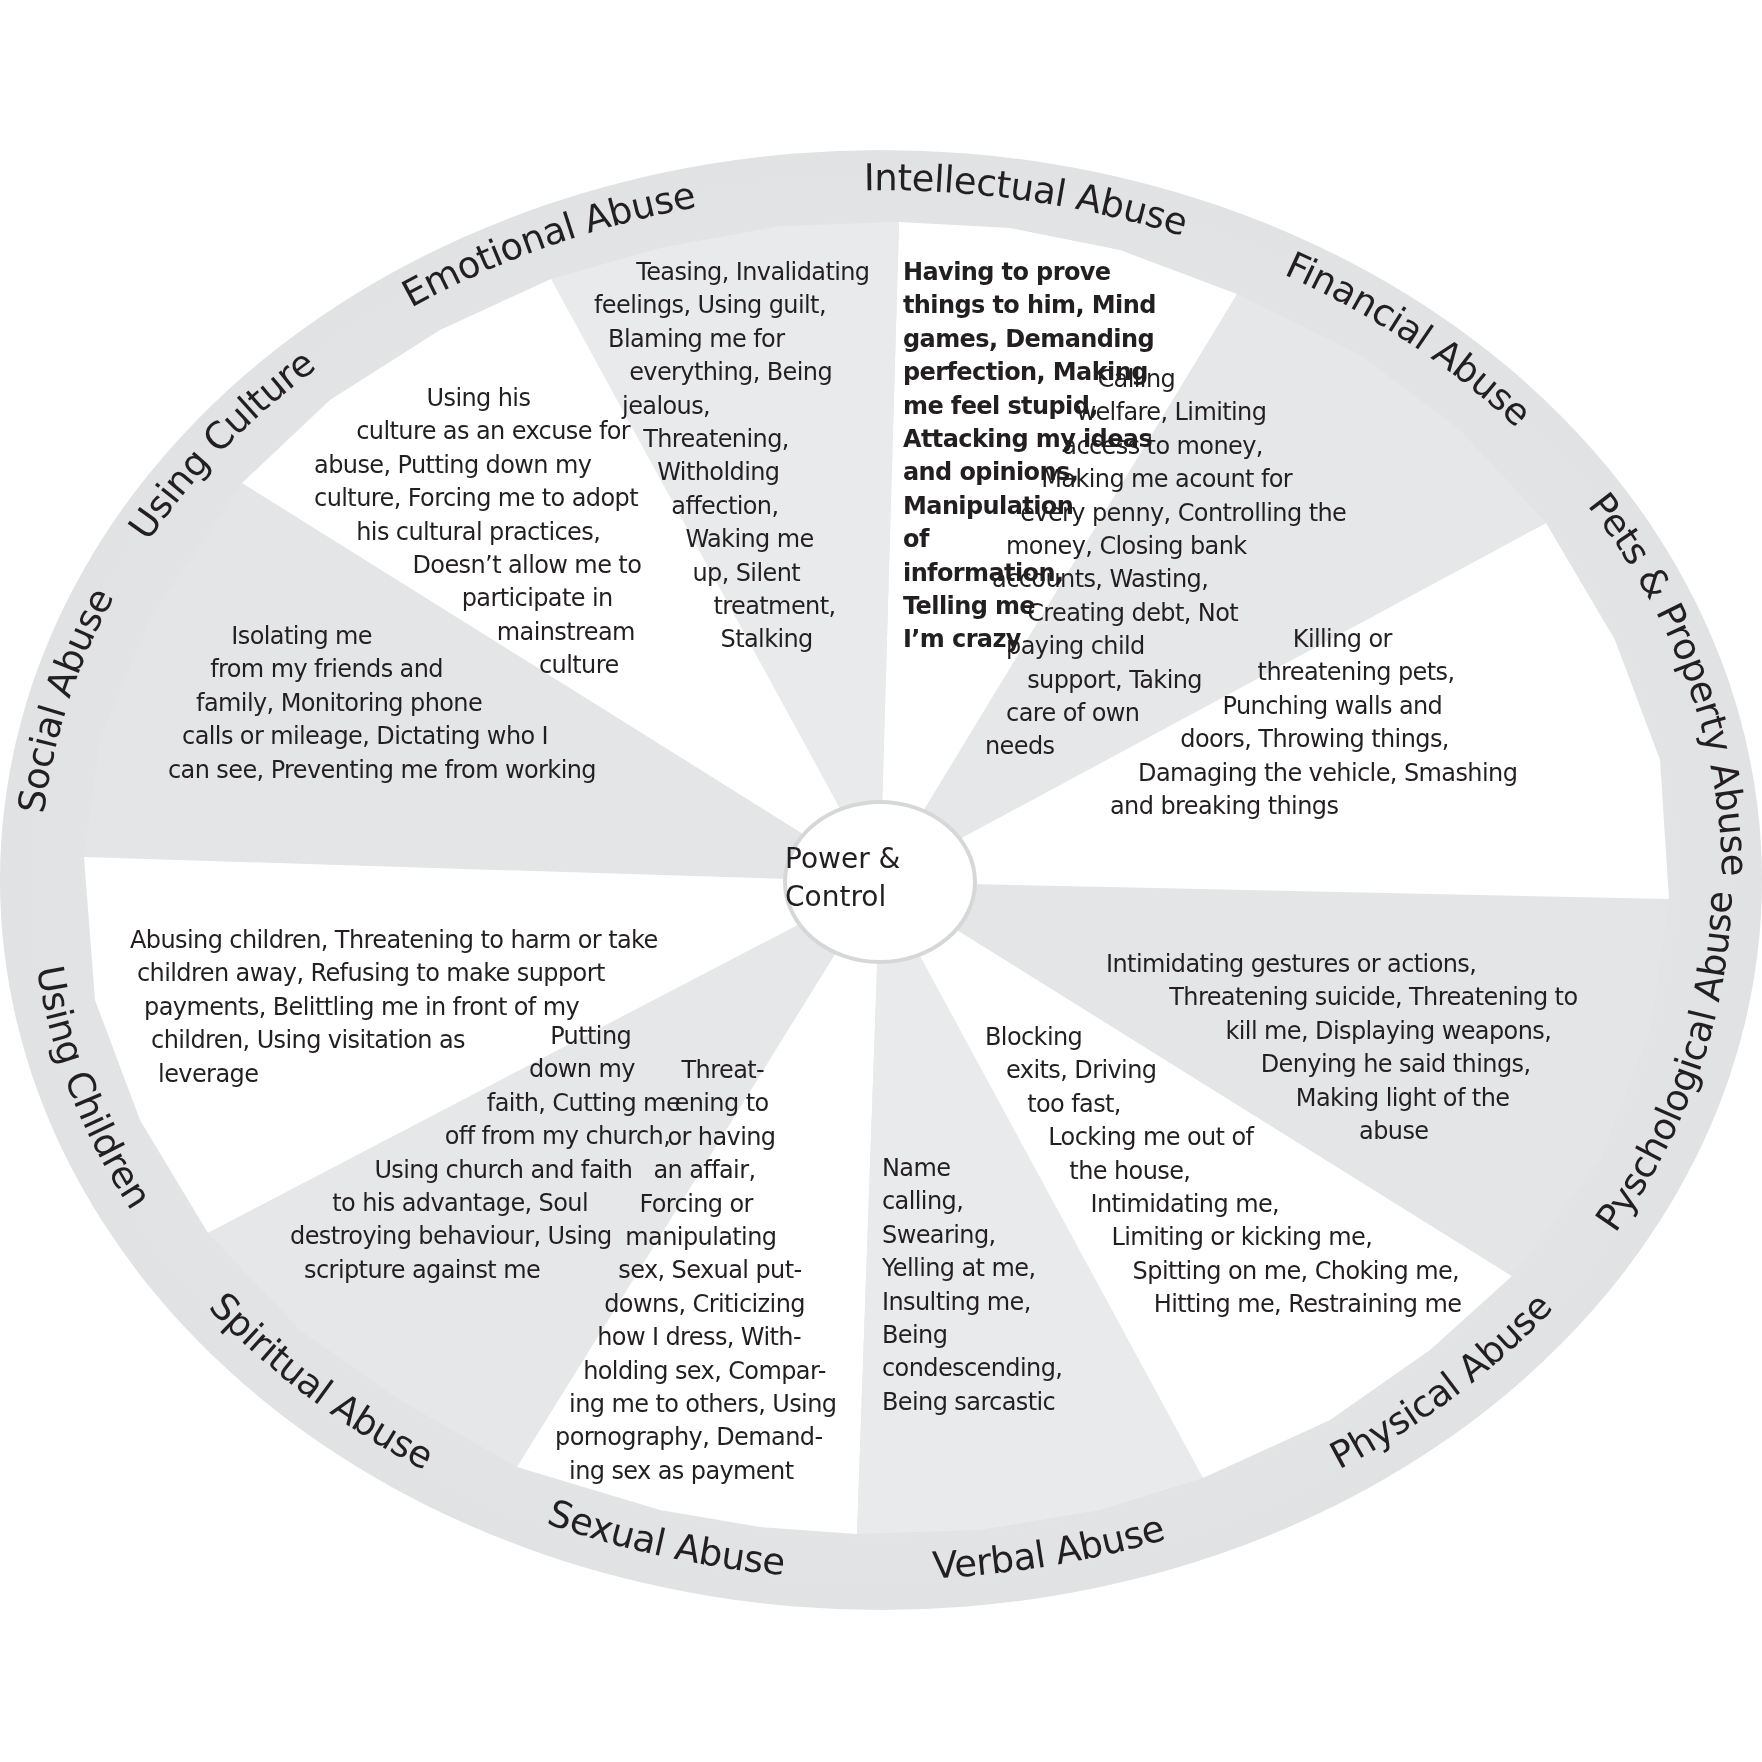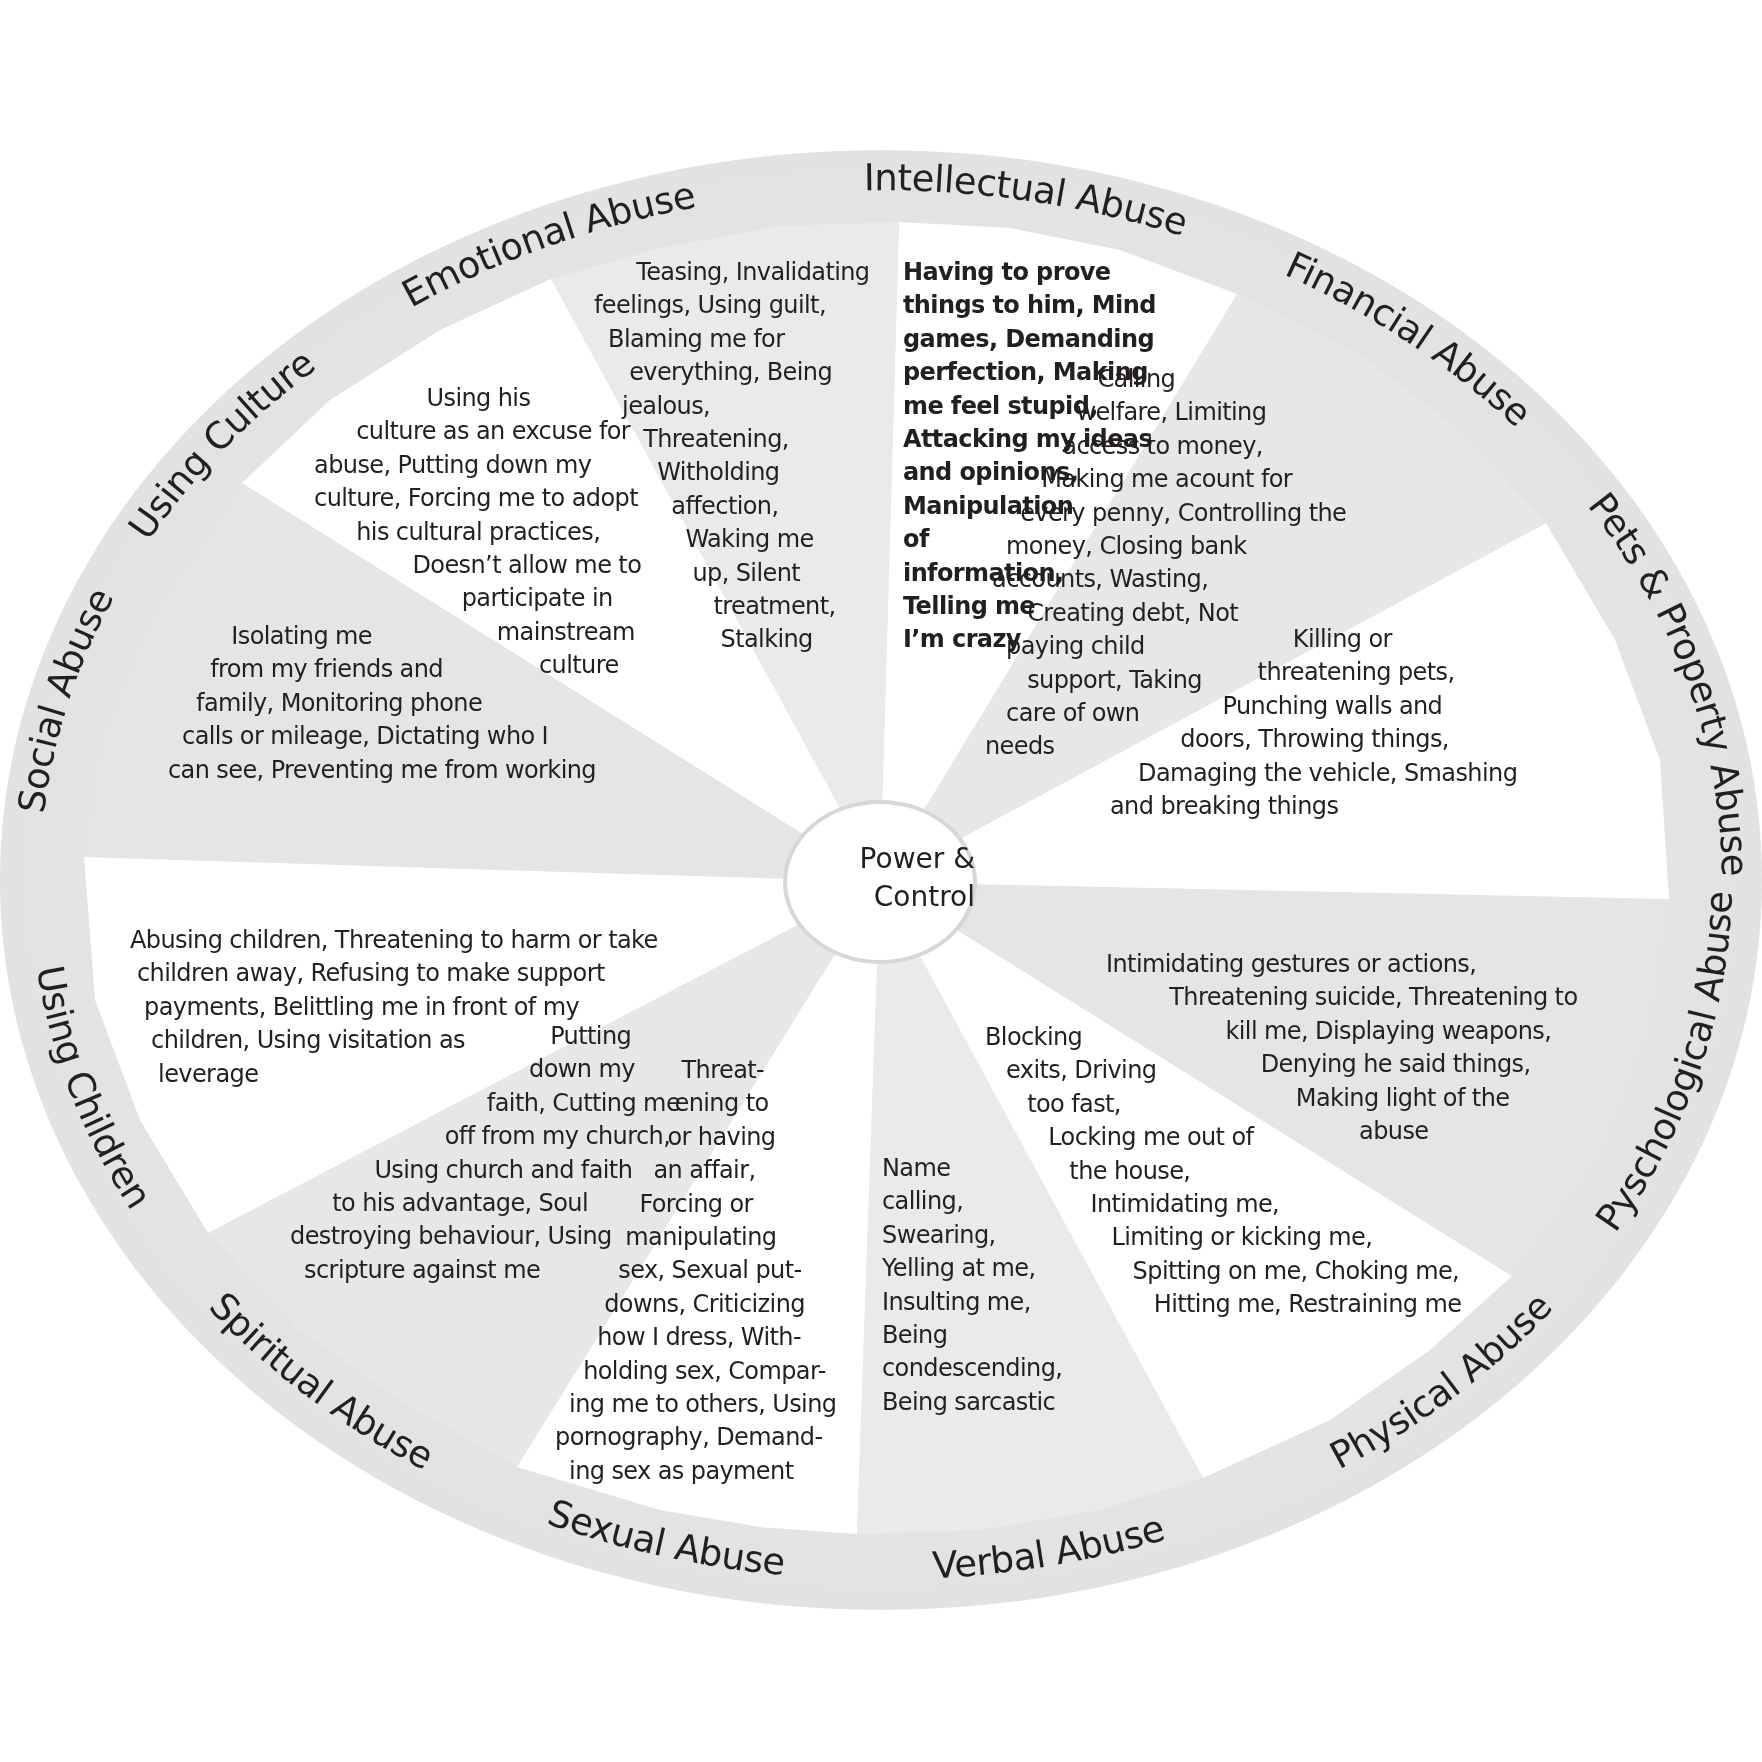--- a/index.html
+++ b/index.html
@@ -1,20 +1,20 @@
 <!DOCTYPE html>
 <html><head>
 <meta charset="utf-8">
 <style>
   html, body { margin:0; padding:0; background:#ffffff; }
   body { width:1762px; height:1762px; position:relative; overflow:hidden; font-family:"DejaVu Sans", sans-serif; color:#231f20; }
   #wheel { position:absolute; left:0; top:0; width:1762px; height:1762px; }
   .txt { position:absolute; font-size:24px; line-height:33.4px; white-space:pre; letter-spacing:-0.6px; color:#231f20; }
   .lbl { font-family:"DejaVu Sans", sans-serif; font-size:37px; fill:#231f20; letter-spacing:-0.5px; }
-  .center-label { position:absolute; left:785px; top:840px; width:190px; text-align:right; font-size:28px; line-height:38px; color:#231f20; white-space:pre; }
+  .center-label { position:absolute; left:785px; top:840px; width:190px; text-align:left; font-size:28px; line-height:38px; color:#231f20; white-space:pre; }
 </style>
 </head>
 <body>
 
 <svg id="wheel" viewBox="0 0 1762 1762" xmlns="http://www.w3.org/2000/svg">
   <defs>
     <radialGradient id="ringGrad" cx="50%" cy="50%" r="50%">
       <stop offset="0%" stop-color="#eef0f1"></stop>
       <stop offset="100%" stop-color="#e1e2e4"></stop>
     </radialGradient>

